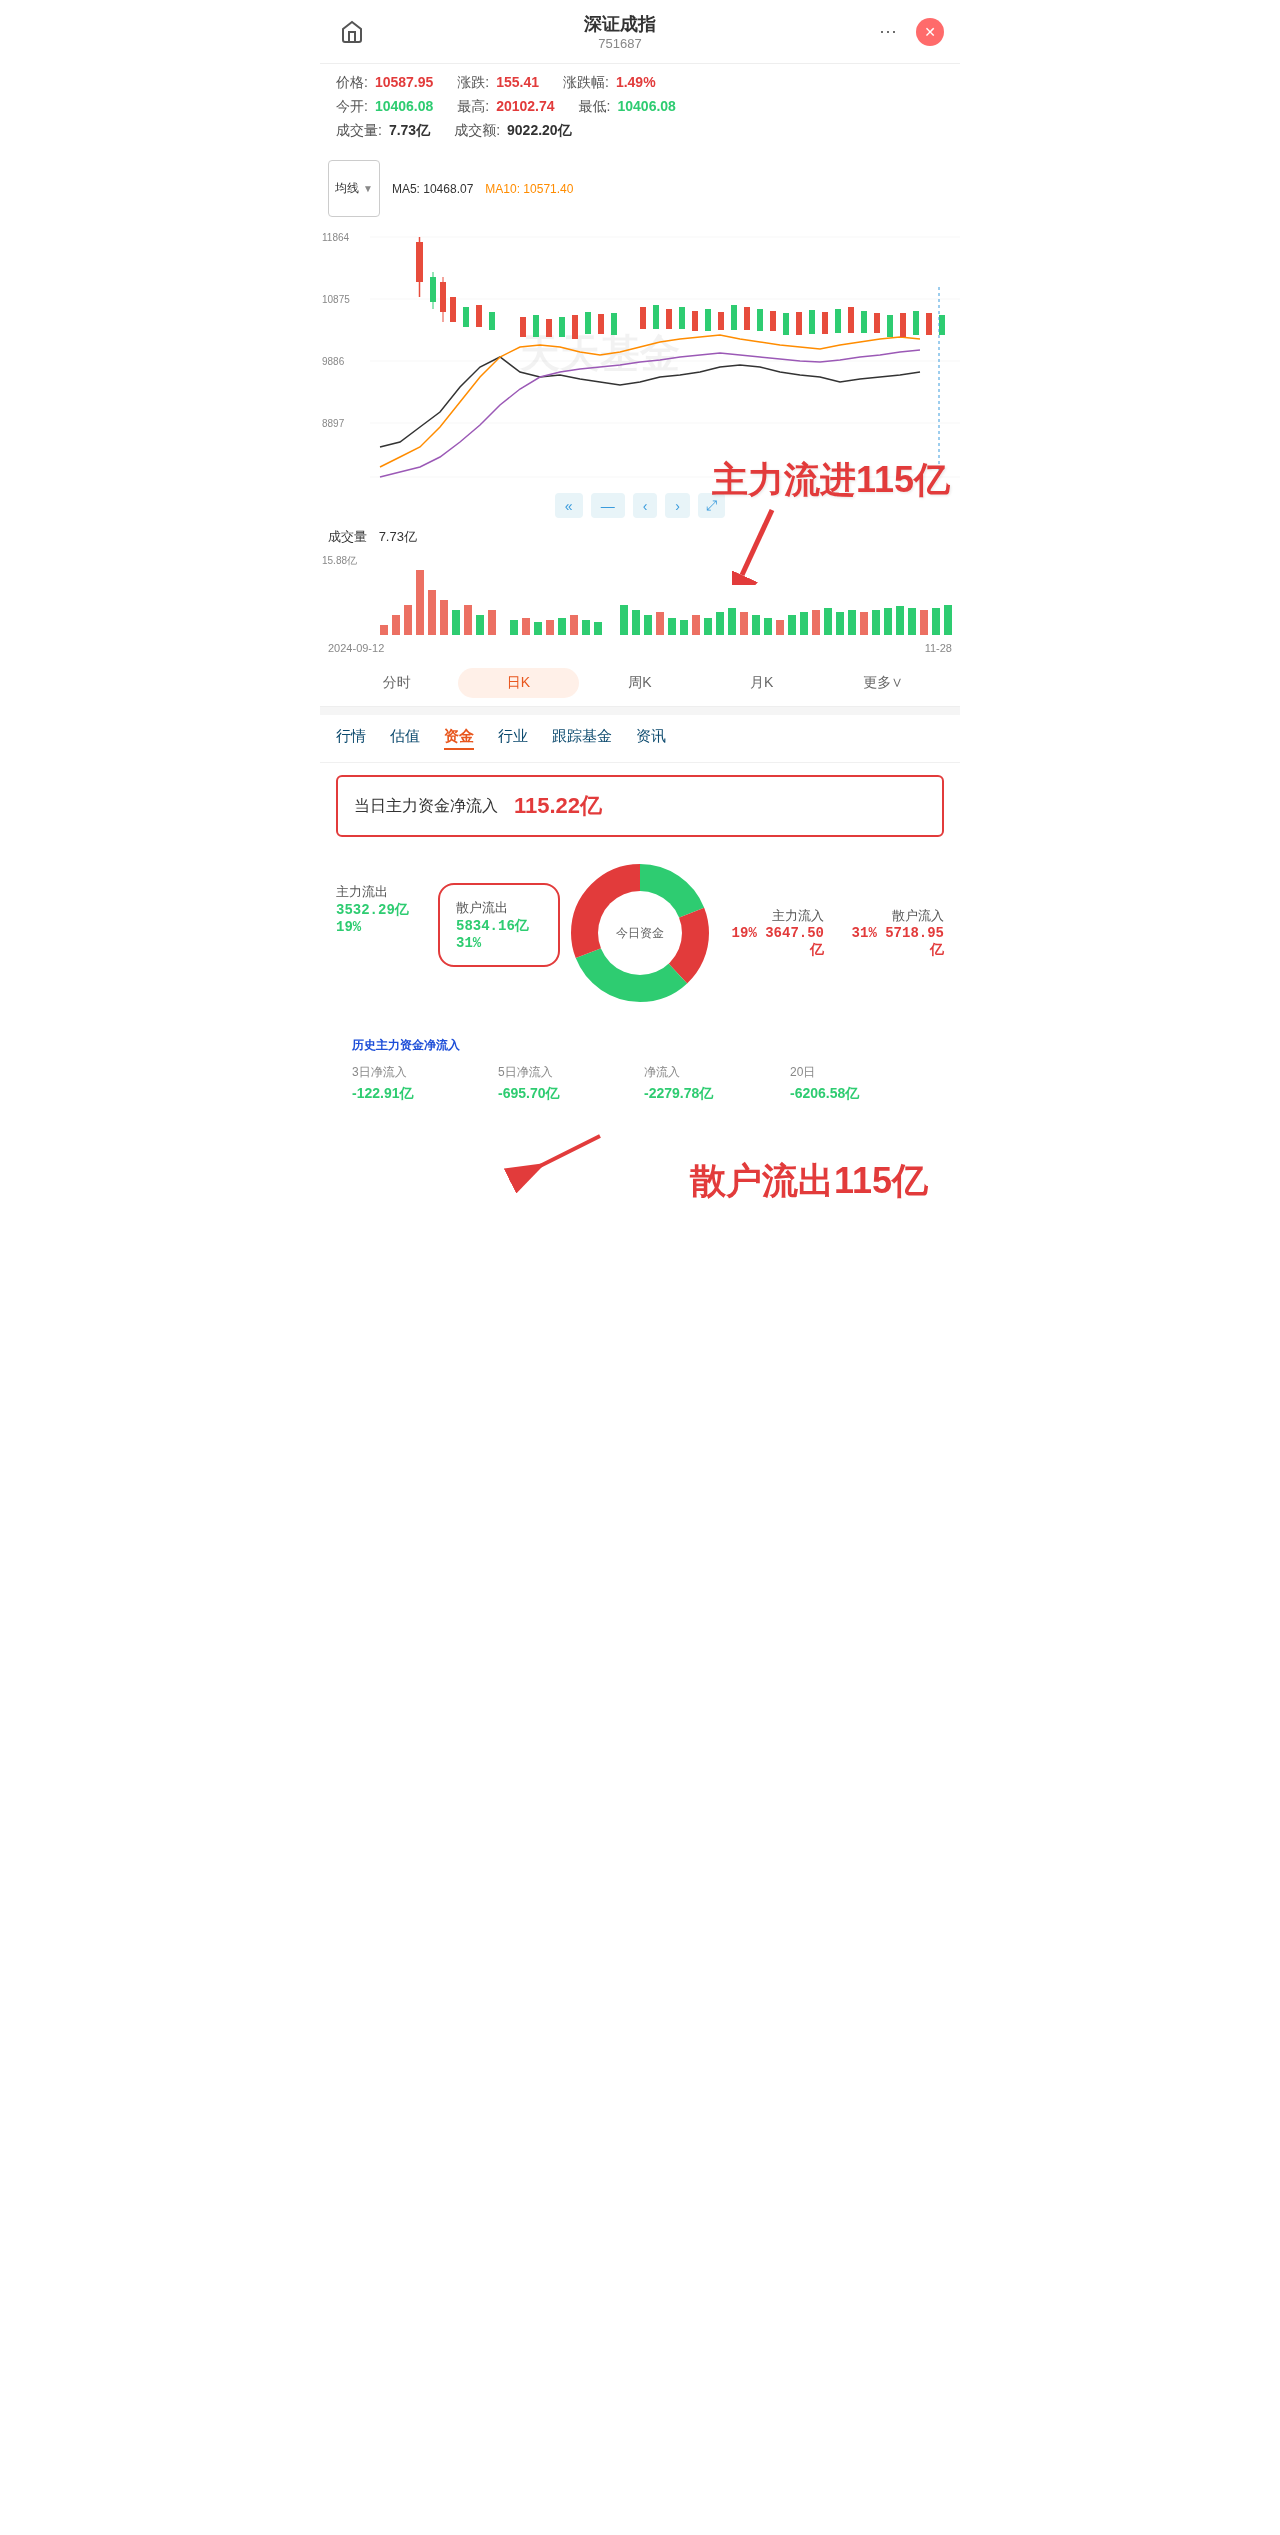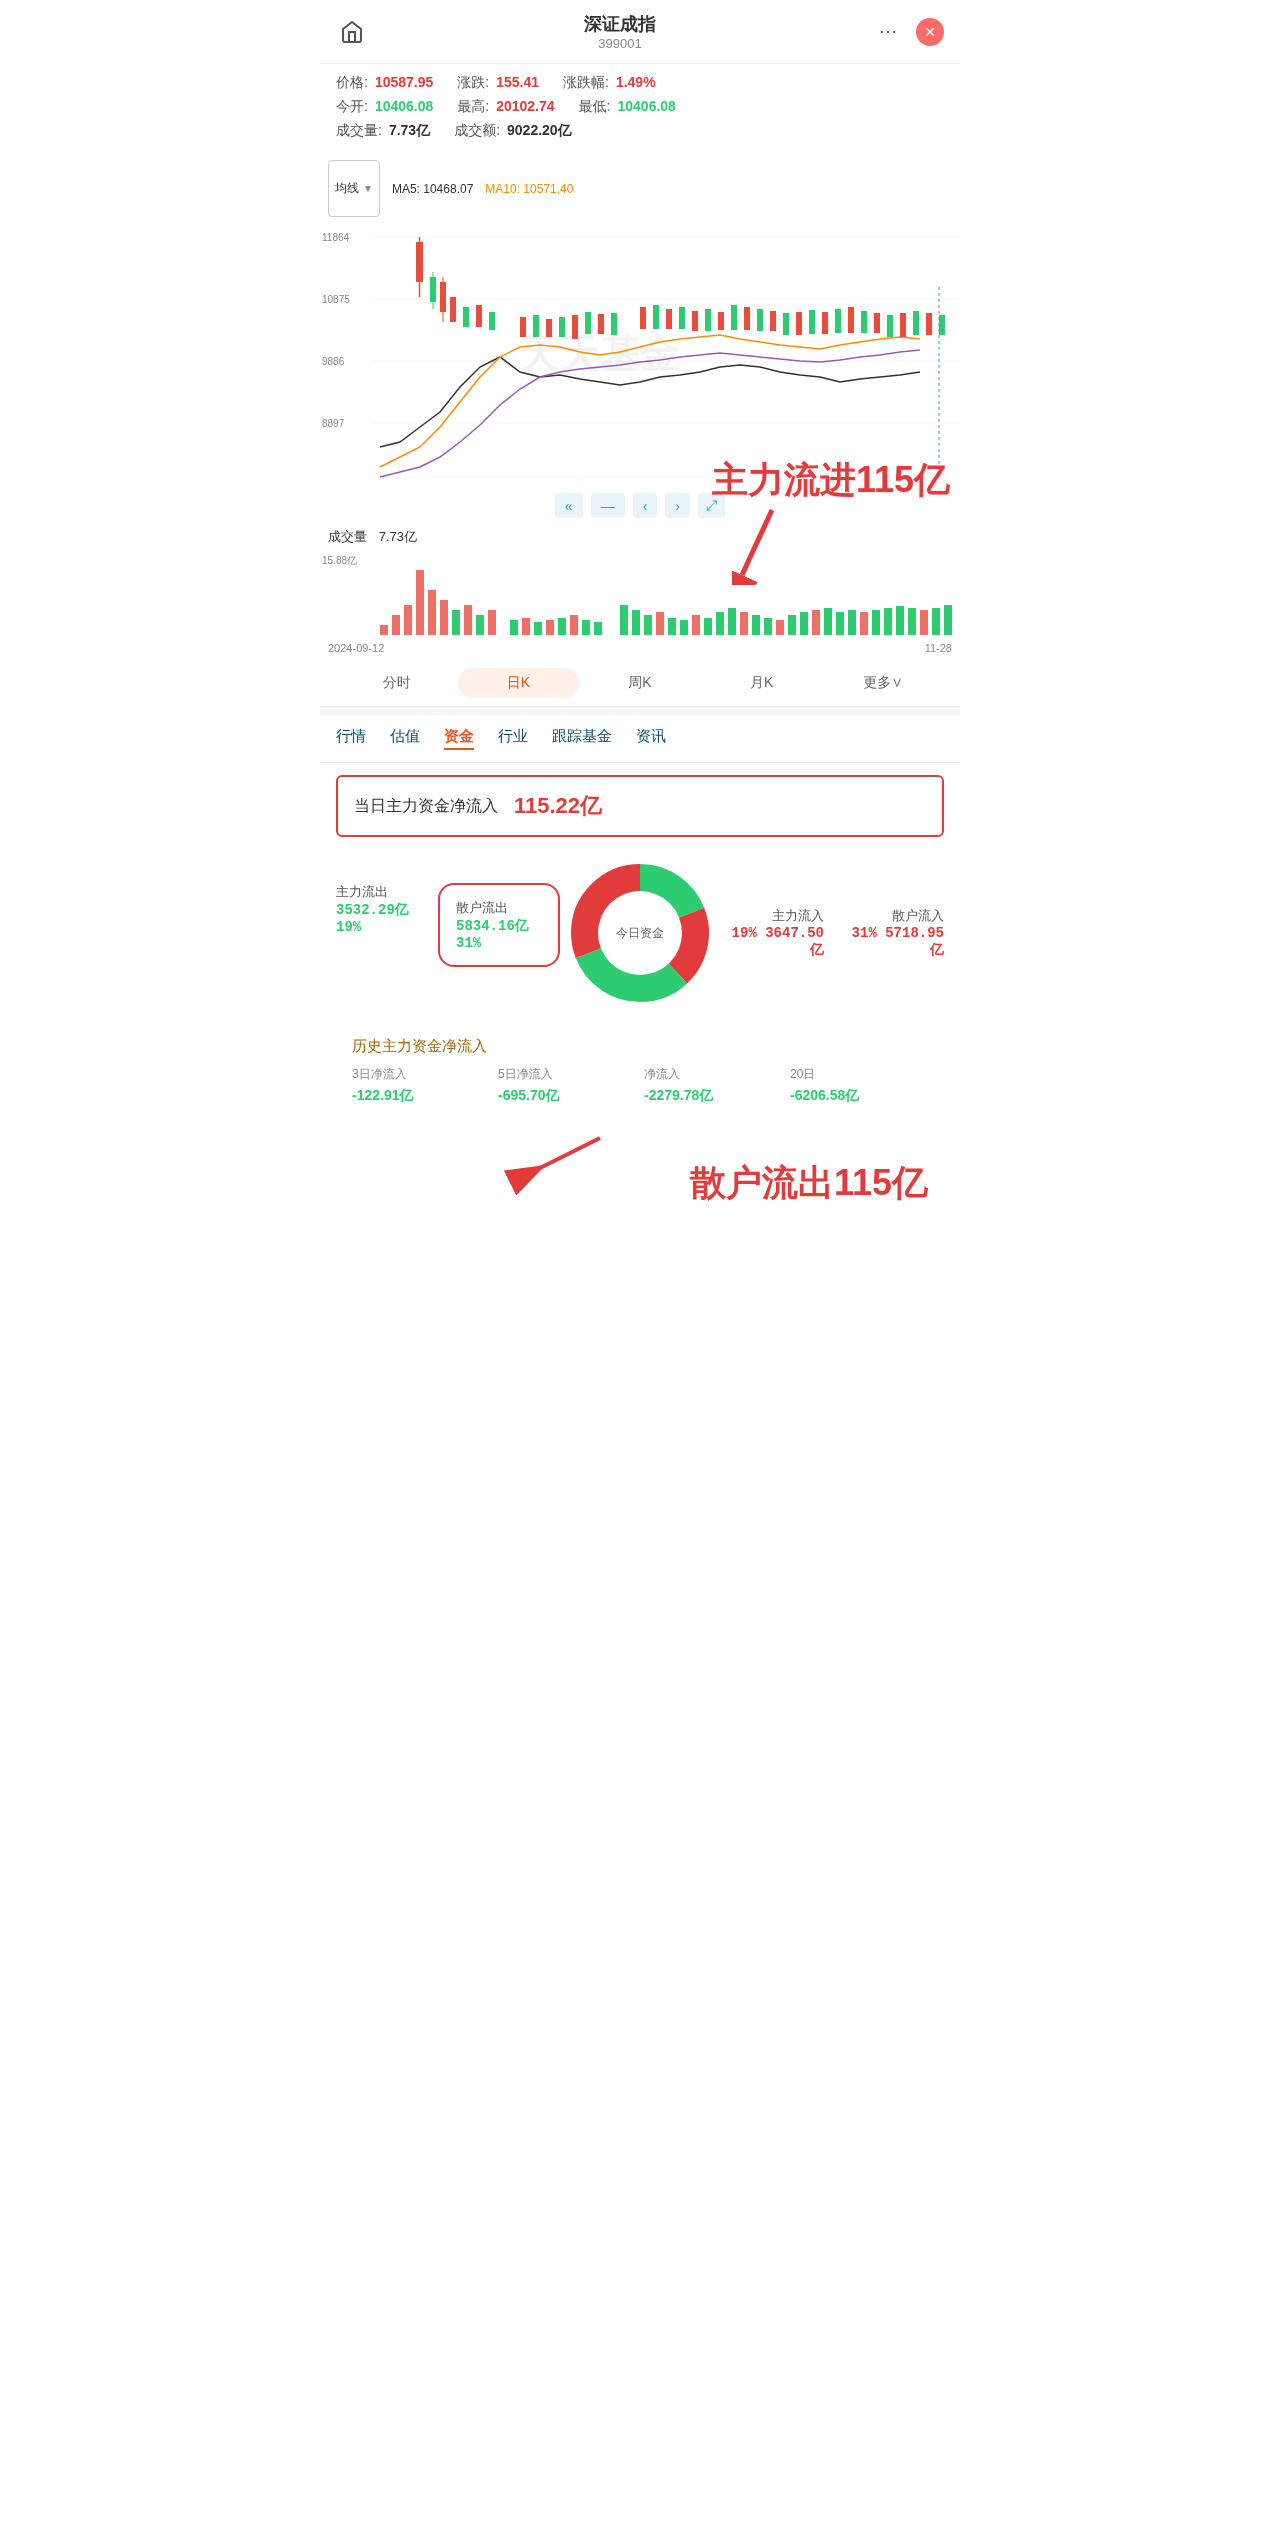--- a/index.html
+++ b/index.html
@@ -198,21 +198,21 @@
     .highlight-box-2 {
       border: 2px solid #e23b3b;
       border-radius: 16px;
       padding: 14px 16px;
       margin-bottom: 16px;
       display: inline-block;
     }
 
     
     .history-section { padding: 12px 16px; background: #fff; }
-    .history-title { font-size: 15px; color: #a16207; font-weight: 400; margin-bottom: 10px; }
+    .history-title { font-size: 12px; color: #1d4ed8; font-weight: 700; margin-bottom: 10px; }
     .history-grid {
       display: grid;
       grid-template-columns: repeat(4, 1fr);
       gap: 8px;
     }
     .history-item { }
     .history-item-label { font-size: 12px; color: #888; margin-bottom: 4px; }
     .history-item-value { font-size: 14px; color: #2ecc71; font-weight: 600; }
 
     
@@ -241,21 +241,21 @@
 
 <div class="header">
   <div class="icon-btn">
     <svg width="24" height="24" viewBox="0 0 24 24" fill="none" stroke="#555" stroke-width="2">
       <path d="M3 9l9-7 9 7v11a2 2 0 0 1-2 2H5a2 2 0 0 1-2-2z"></path>
       <polyline points="9,22 9,12 15,12 15,22"></polyline>
     </svg>
   </div>
   <div class="header-center">
     <div class="header-title">深证成指</div>
-    <div class="header-subtitle">399001</div>
+    <div class="header-subtitle">751687</div>
   </div>
   <div class="header-icons">
     <div class="icon-btn">
       <span>···</span>
     </div>
     <div class="icon-btn" style="background:#ff6b6b; border-radius:50%; width:28px; height:28px; color:#fff; font-size:14px;">
       <span>✕</span>
     </div>
   </div>
 </div>

